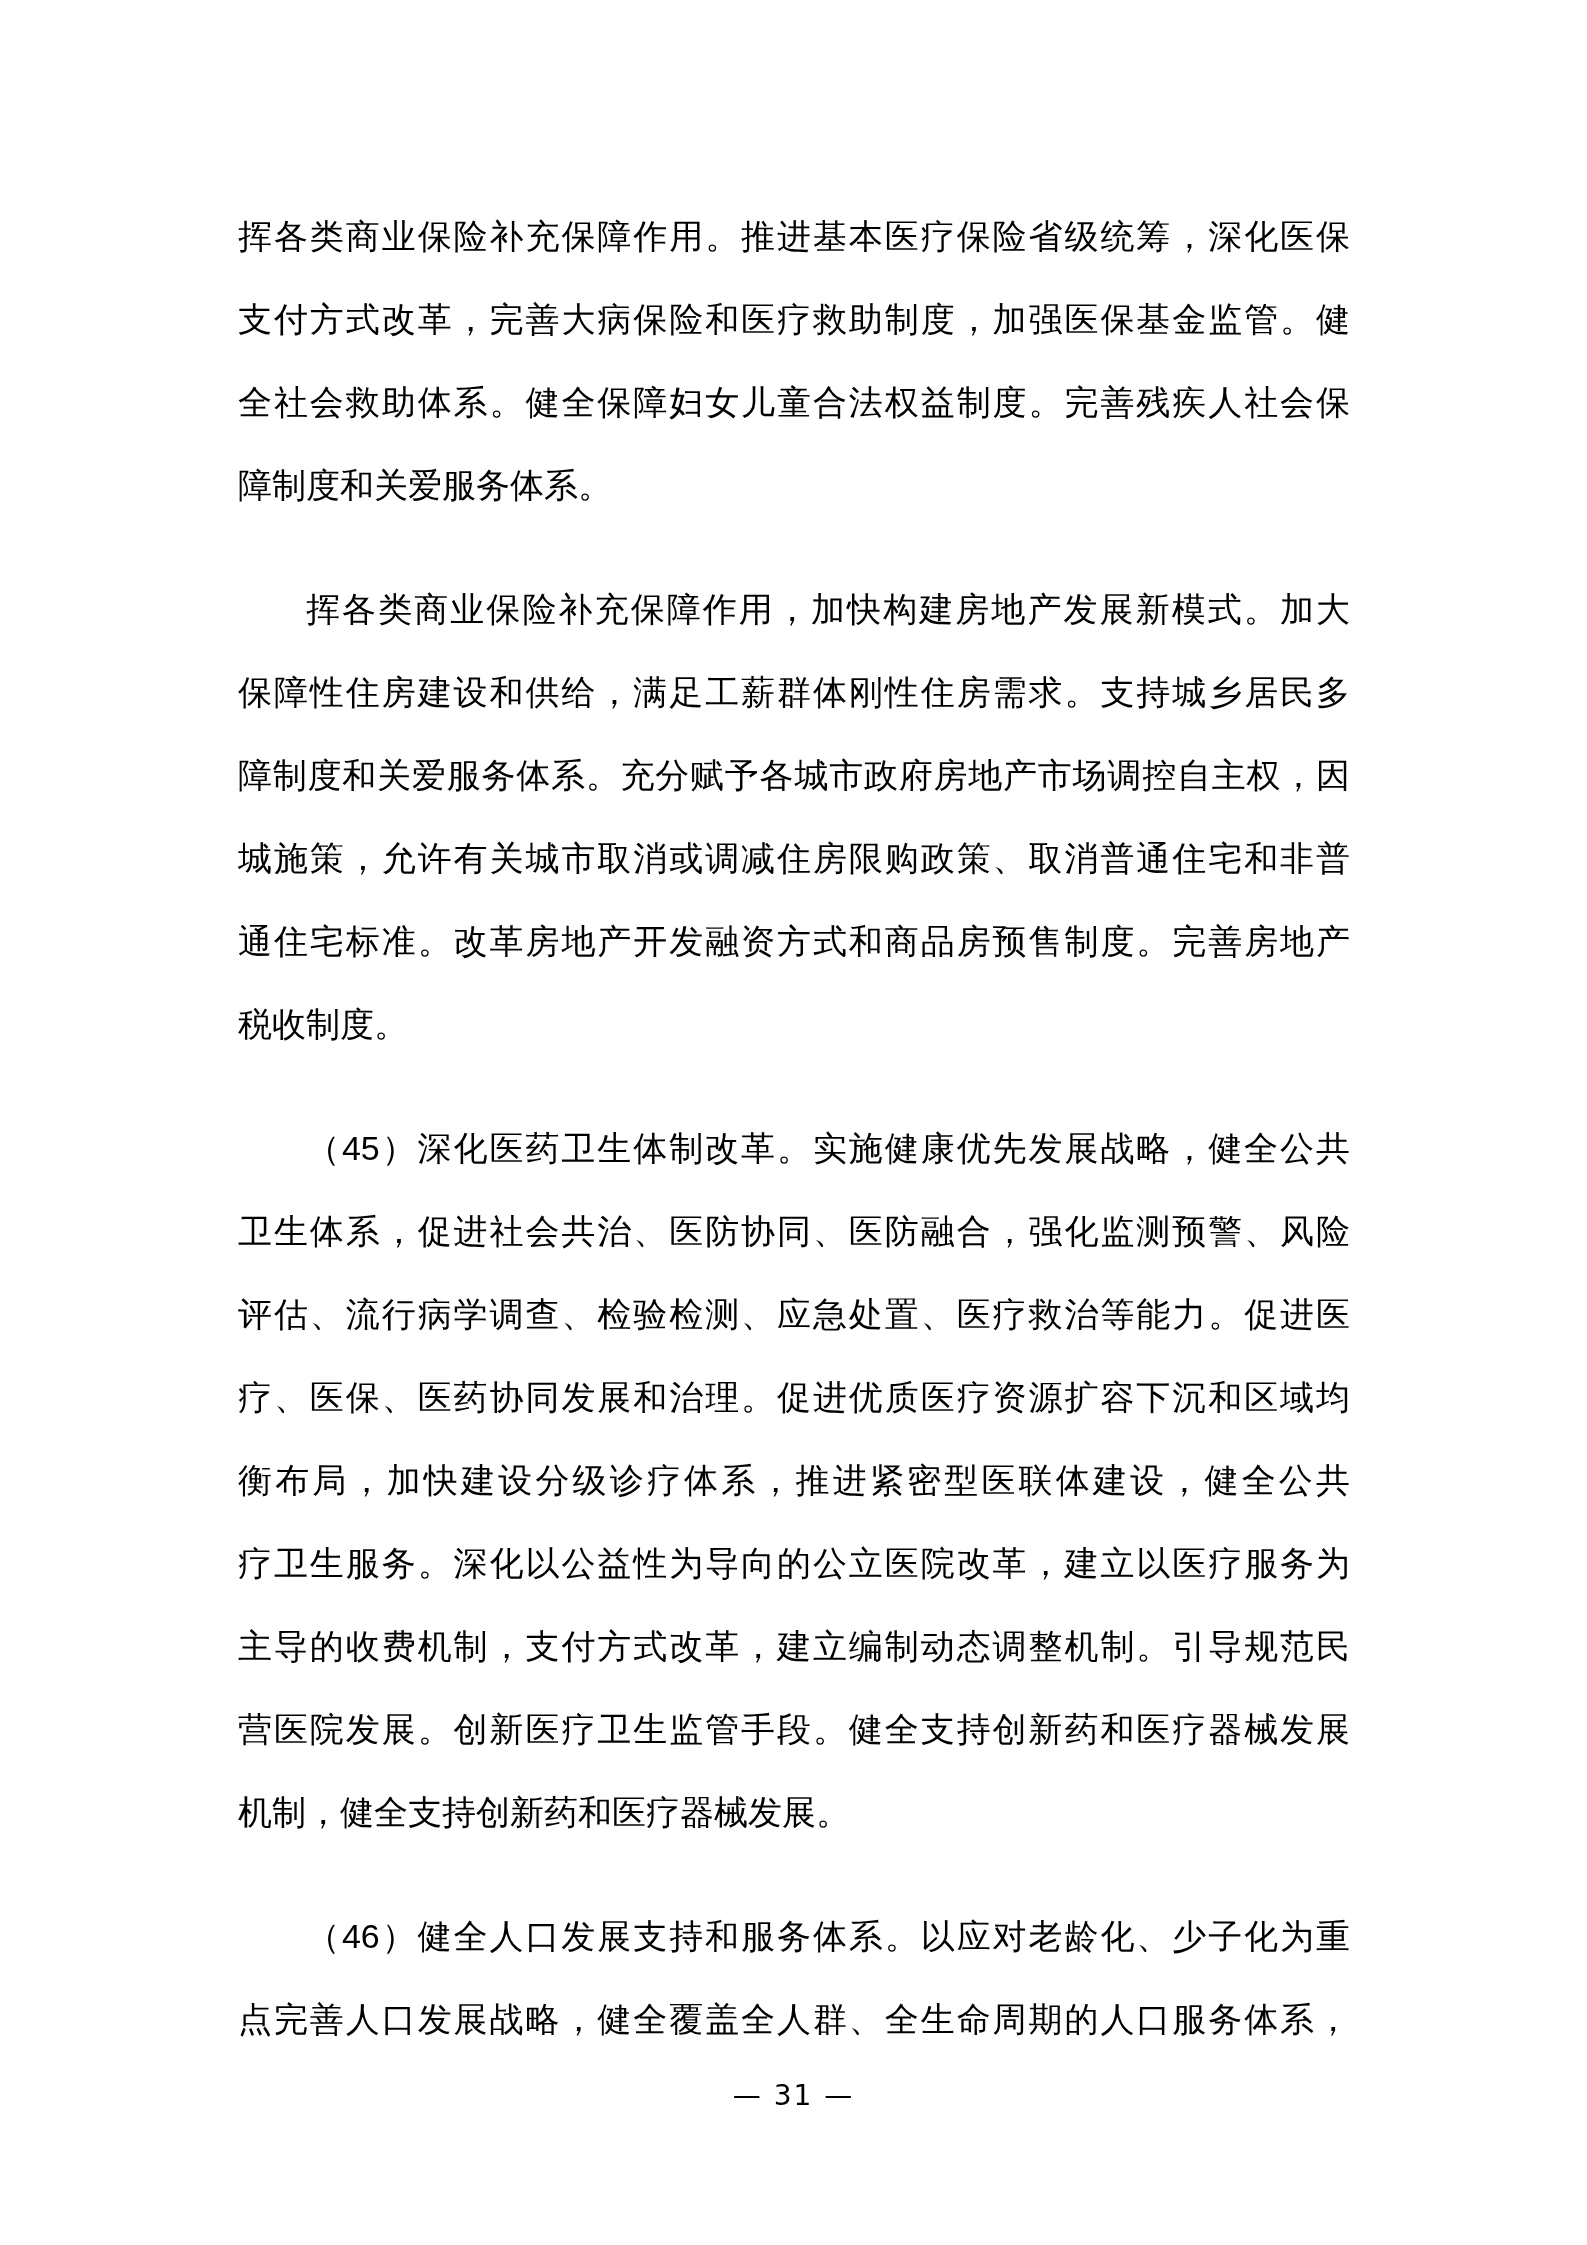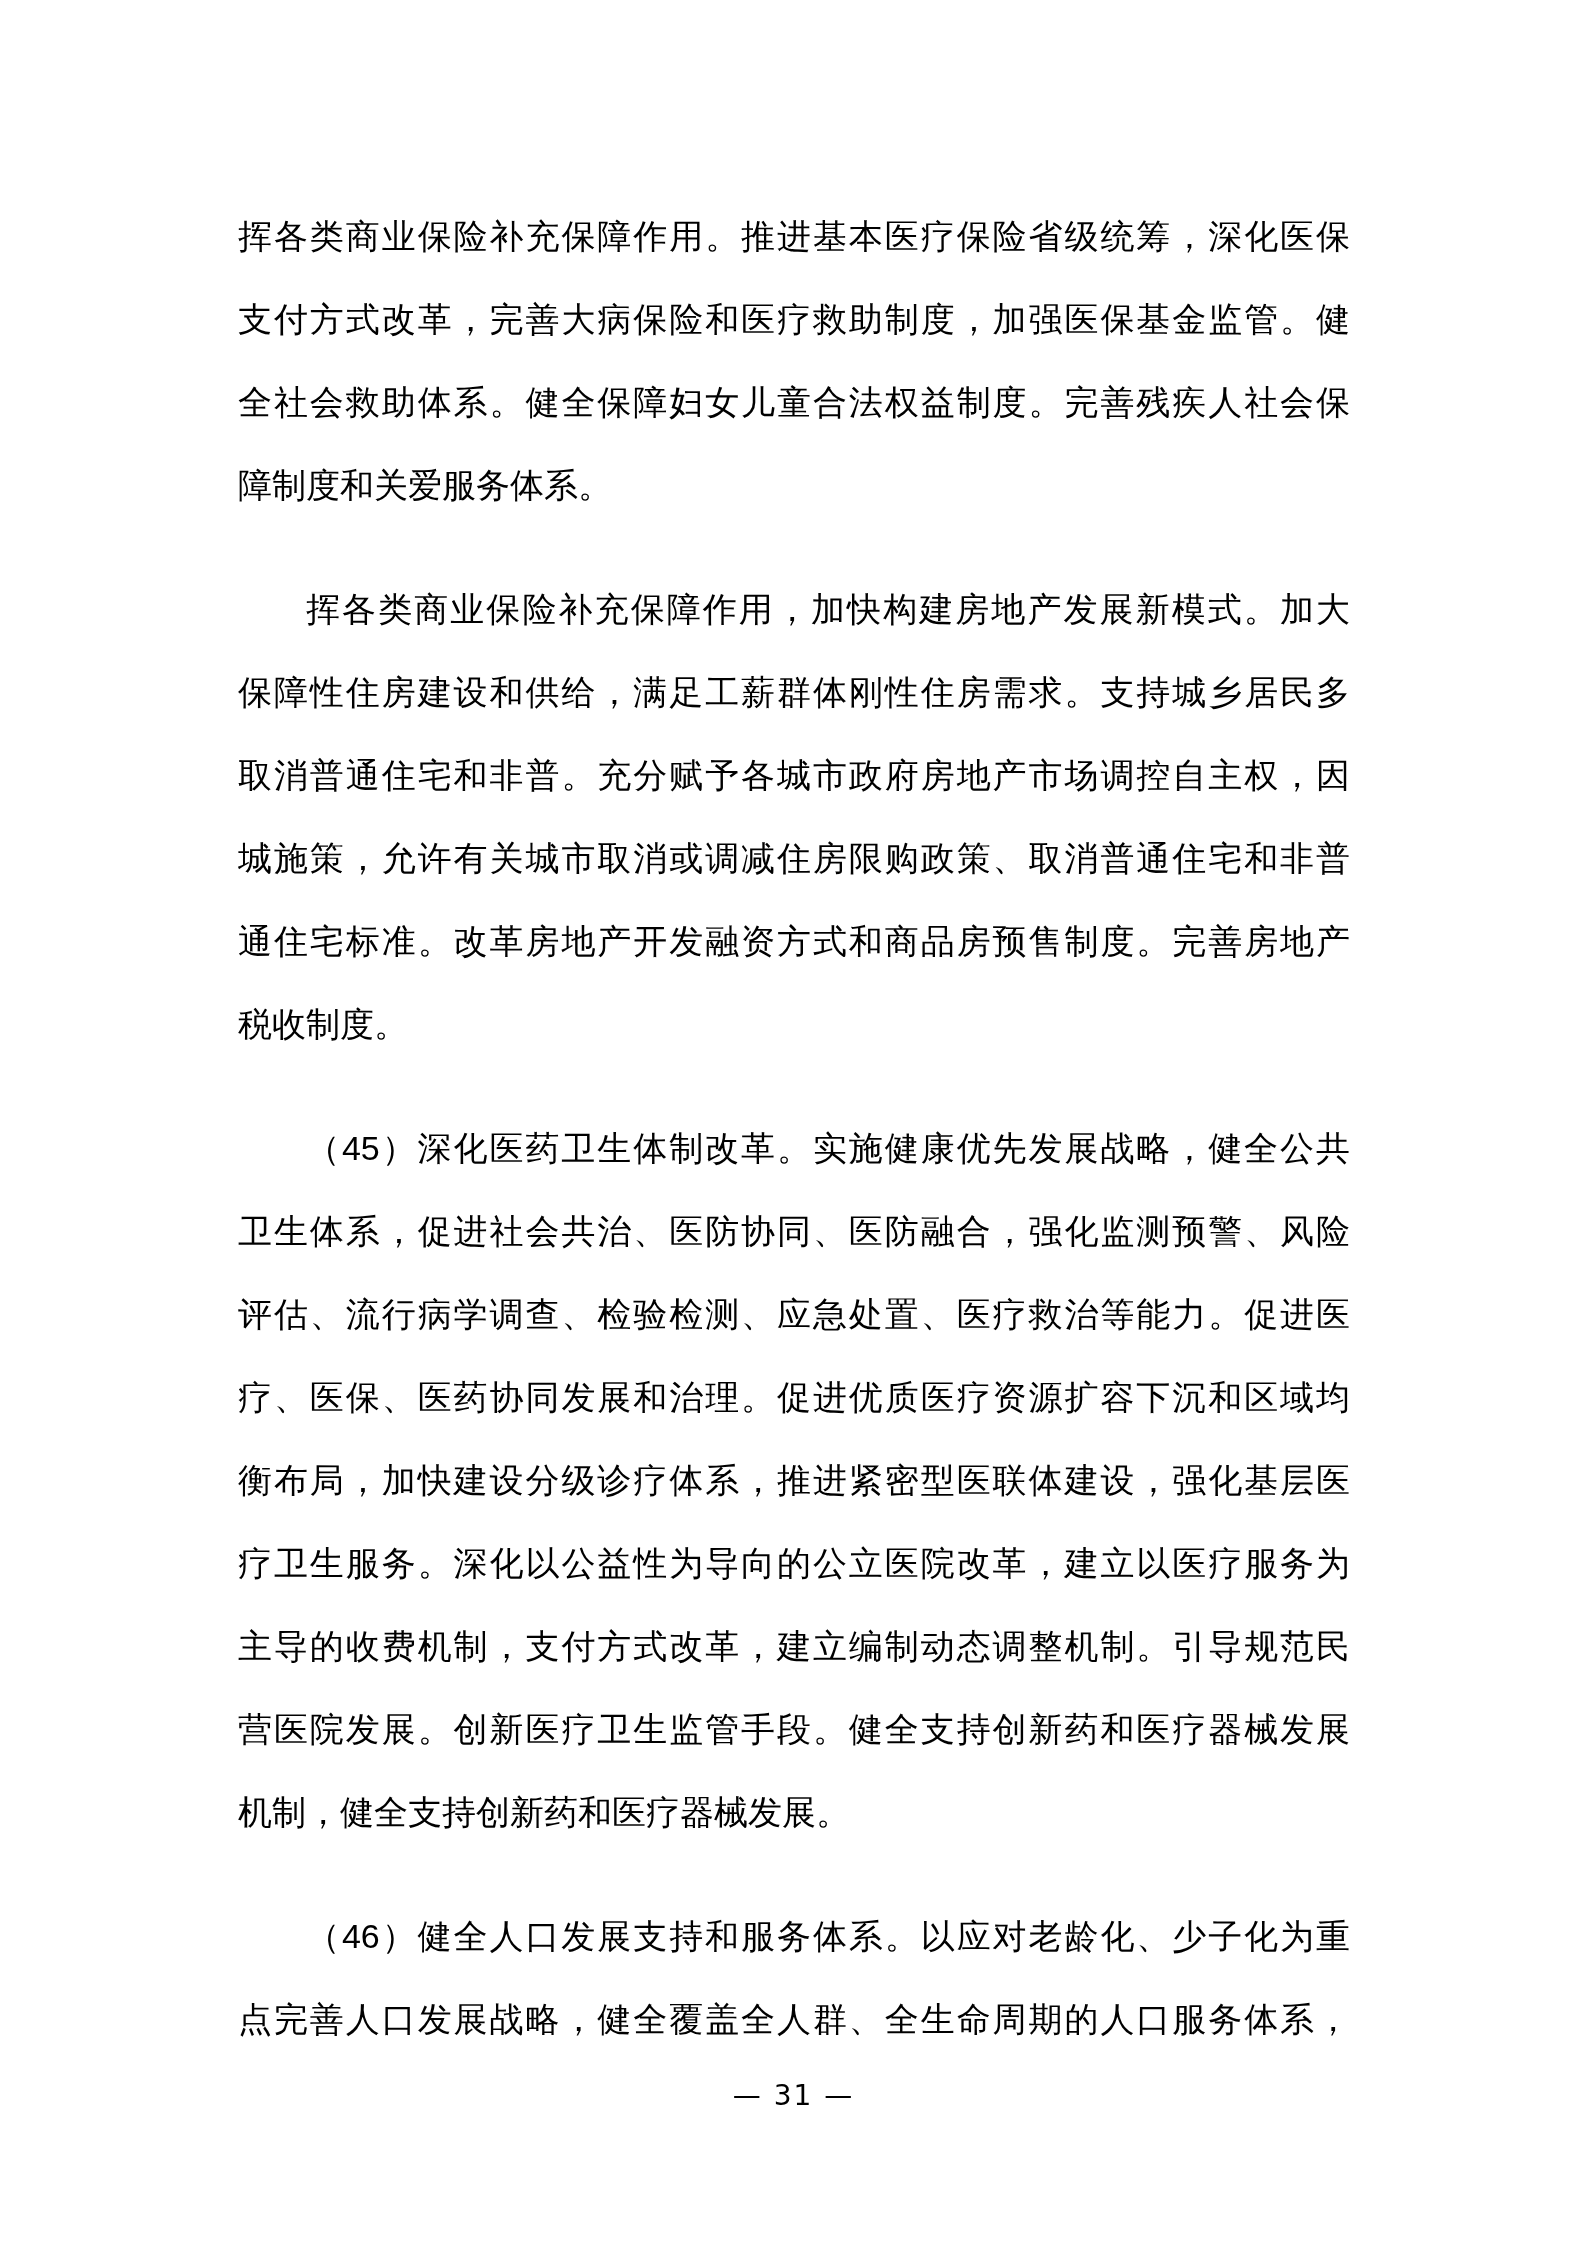--- a/index.html
+++ b/index.html
@@ -59,31 +59,31 @@
   <div class="text-block">
       <div class="para">
         <div class="line">挥各类商业保险补充保障作用。推进基本医疗保险省级统筹，深化医保</div>
         <div class="line">支付方式改革，完善大病保险和医疗救助制度，加强医保基金监管。健</div>
         <div class="line">全社会救助体系。健全保障妇女儿童合法权益制度。完善残疾人社会保</div>
         <div class="line para-end">障制度和关爱服务体系。</div>
       </div>
       <div class="para">
         <div class="line indent">挥各类商业保险补充保障作用，加快构建房地产发展新模式。加大</div>
         <div class="line">保障性住房建设和供给，满足工薪群体刚性住房需求。支持城乡居民多</div>
-        <div class="line">取消普通住宅和非普。充分赋予各城市政府房地产市场调控自主权，因</div>
+        <div class="line">障制度和关爱服务体系。充分赋予各城市政府房地产市场调控自主权，因</div>
         <div class="line">城施策，允许有关城市取消或调减住房限购政策、取消普通住宅和非普</div>
         <div class="line">通住宅标准。改革房地产开发融资方式和商品房预售制度。完善房地产</div>
         <div class="line para-end">税收制度。</div>
       </div>
       <div class="para">
         <div class="line indent">（45）深化医药卫生体制改革。实施健康优先发展战略，健全公共</div>
         <div class="line">卫生体系，促进社会共治、医防协同、医防融合，强化监测预警、风险</div>
         <div class="line">评估、流行病学调查、检验检测、应急处置、医疗救治等能力。促进医</div>
         <div class="line">疗、医保、医药协同发展和治理。促进优质医疗资源扩容下沉和区域均</div>
-        <div class="line">衡布局，加快建设分级诊疗体系，推进紧密型医联体建设，强化基层医</div>
+        <div class="line">衡布局，加快建设分级诊疗体系，推进紧密型医联体建设，健全公共</div>
         <div class="line">疗卫生服务。深化以公益性为导向的公立医院改革，建立以医疗服务为</div>
         <div class="line">主导的收费机制，支付方式改革，建立编制动态调整机制。引导规范民</div>
         <div class="line">营医院发展。创新医疗卫生监管手段。健全支持创新药和医疗器械发展</div>
         <div class="line para-end">机制，健全支持创新药和医疗器械发展。</div>
       </div>
       <div class="para">
         <div class="line indent">（46）健全人口发展支持和服务体系。以应对老龄化、少子化为重</div>
         <div class="line">点完善人口发展战略，健全覆盖全人群、全生命周期的人口服务体系，</div>
       </div>
     </div>

